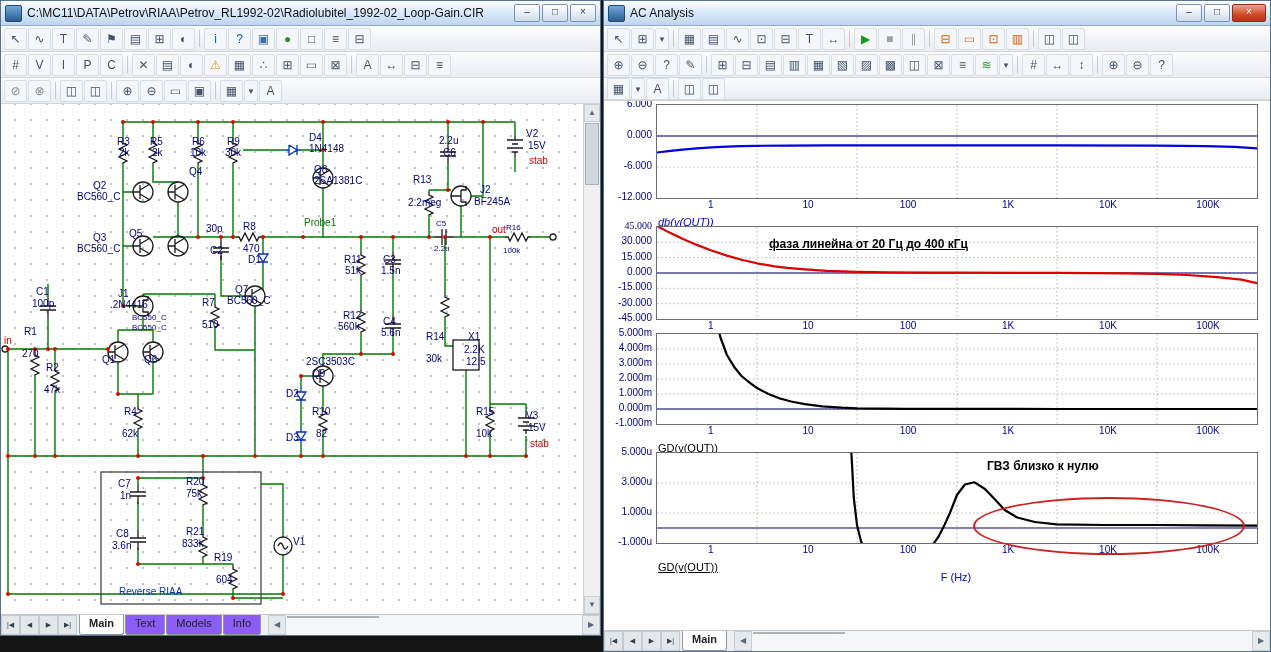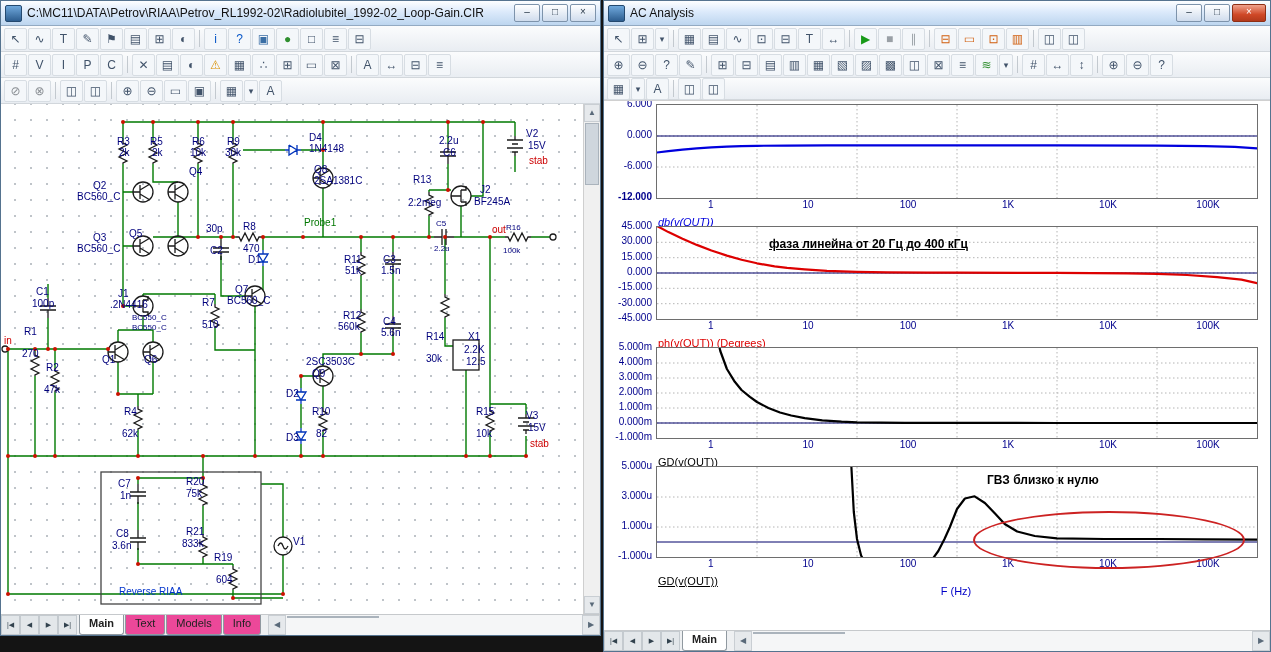--- a/index.html
+++ b/index.html
@@ -42,21 +42,21 @@
   .slbl.small{font-size:8px}
   .slbl.cr{fill:#cc0000}.slbl.cb{fill:#0033cc}.slbl.cg{fill:#007700}
 
   
   .vscroll{flex:0 0 16px;background:#f0f0f0;border-left:1px solid #cfcfcf;display:flex;flex-direction:column}
   .vscroll .sbtn{height:16px;text-align:center;font-size:8px;line-height:16px;color:#5a6a7a;background:#e6e9ec;border:1px solid #c9ced3}
   .vthumb{flex:0 0 60px;background:#cfd6dd;border:1px solid #aab3bc;margin:1px}
   .vtrack{flex:1 1 auto}
   .bottombar{height:20px;flex:0 0 20px;display:flex;align-items:stretch;background:#eef0f2;border-top:1px solid #c6c9cc;font-size:11px}
   .tabnavbtn{width:17px;text-align:center;font-size:7px;line-height:18px;color:#33434f;background:#e3e7ea;border:1px solid #c4cacf}
-  .tab{padding:0 9px;line-height:17px;border:1px solid #9099a0;border-top:none;background:#ec4899;
+  .tab{padding:0 9px;line-height:17px;border:1px solid #9099a0;border-top:none;background:#8b5cf6;
     border-radius:0 0 3px 3px;margin-right:1px;color:#222}
   .tab.active{background:#ffffff;font-weight:bold}
   .hscroll{flex:1 1 auto;display:flex;margin-left:6px}
   .hscroll .sbtn{width:16px;text-align:center;font-size:8px;line-height:18px;color:#5a6a7a;background:#e6e9ec;border:1px solid #c9ced3}
   .htrack{flex:1 1 auto;background:#f5f6f7}
   .hthumb{width:90px;background:#cfd6dd;border:1px solid #aab3bc;margin:1px}
 
   
   .chart-area{flex:1 1 auto;background:#fff;overflow:hidden;padding-top:3px;border-top:1px solid #d0d0d0}
   .chart-title{text-align:center;color:#0000c8;font-size:12px;height:16px;line-height:16px}
@@ -519,21 +519,21 @@
     </div>
 
   <div class="chart-area">
 
     <div class="panel">
       <div class="prow">
           <div class="ygutter" style="height: 93px;">
             <span class="ytick" style="top: -6px;">6.000</span>
             <span class="ytick" style="top: 25px;">0.000</span>
             <span class="ytick" style="top: 56px;">-6.000</span>
-            <span class="ytick" style="top: 87px; font-weight: bold;">-12.000</span>
+            <span class="ytick" style="top: 87px;">-12.000</span>
           </div>
         <div class="plotbox" style="height: 93px;">
             <svg width="600" height="93">
               <line x1="100" y1="0" x2="100" y2="93" class="grid"></line>
               <line x1="200" y1="0" x2="200" y2="93" class="grid"></line>
               <line x1="300" y1="0" x2="300" y2="93" class="grid"></line>
               <line x1="400" y1="0" x2="400" y2="93" class="grid"></line>
               <line x1="500" y1="0" x2="500" y2="93" class="grid"></line>
               <line x1="0" y1="31.0" x2="600" y2="31.0" class="grid"></line>
               <line x1="0" y1="62.0" x2="600" y2="62.0" class="grid"></line>
@@ -551,21 +551,21 @@
             <span class="xtick" style="left: 452px; transform: translateX(-50%);">10K</span>
             <span class="xtick" style="left: 552px; transform: translateX(-50%);">100K</span>
           </div>
         </div>
       <div class="lblrow"><span class="clabel" style="color: rgb(0, 0, 221); font-style: italic;">db(v(OUT))</span></div>
     </div>
 
     <div class="panel">
       <div class="prow">
           <div class="ygutter" style="height: 92px;">
-            <span class="ytick" style="top: -6px;">45.000</span>
+            <span class="ytick" style="top: -6px; font-family: Liberation Serif, serif;">45.000</span>
             <span class="ytick" style="top: 9.33333px;">30.000</span>
             <span class="ytick" style="top: 24.6667px;">15.000</span>
             <span class="ytick" style="top: 40px;">0.000</span>
             <span class="ytick" style="top: 55.3333px;">-15.000</span>
             <span class="ytick" style="top: 70.6667px;">-30.000</span>
             <span class="ytick" style="top: 86px;">-45.000</span>
           </div>
         <div class="plotbox" style="height: 92px;">
             <svg width="600" height="92">
               <line x1="100" y1="0" x2="100" y2="92" class="grid"></line>
@@ -587,21 +587,20 @@
       <div class="xrow">
           <div class="xticks" style="position:absolute;left:0;right:0">
             <span class="xtick" style="left: 52px; transform: none;">1</span>
             <span class="xtick" style="left: 152px; transform: translateX(-50%);">10</span>
             <span class="xtick" style="left: 252px; transform: translateX(-50%);">100</span>
             <span class="xtick" style="left: 352px; transform: translateX(-50%);">1K</span>
             <span class="xtick" style="left: 452px; transform: translateX(-50%);">10K</span>
             <span class="xtick" style="left: 552px; transform: translateX(-50%);">100K</span>
           </div>
         </div>
-      <div class="lblrow"><span class="clabel" style="color: rgb(221, 0, 0);">ph(v(OUT)) (Degrees)</span></div>
     </div>
 
     <div class="panel">
       <div class="prow">
           <div class="ygutter" style="height: 90px;">
             <span class="ytick" style="top: -6px;">5.000m</span>
             <span class="ytick" style="top: 9px;">4.000m</span>
             <span class="ytick" style="top: 24px;">3.000m</span>
             <span class="ytick" style="top: 39px;">2.000m</span>
             <span class="ytick" style="top: 54px;">1.000m</span>

